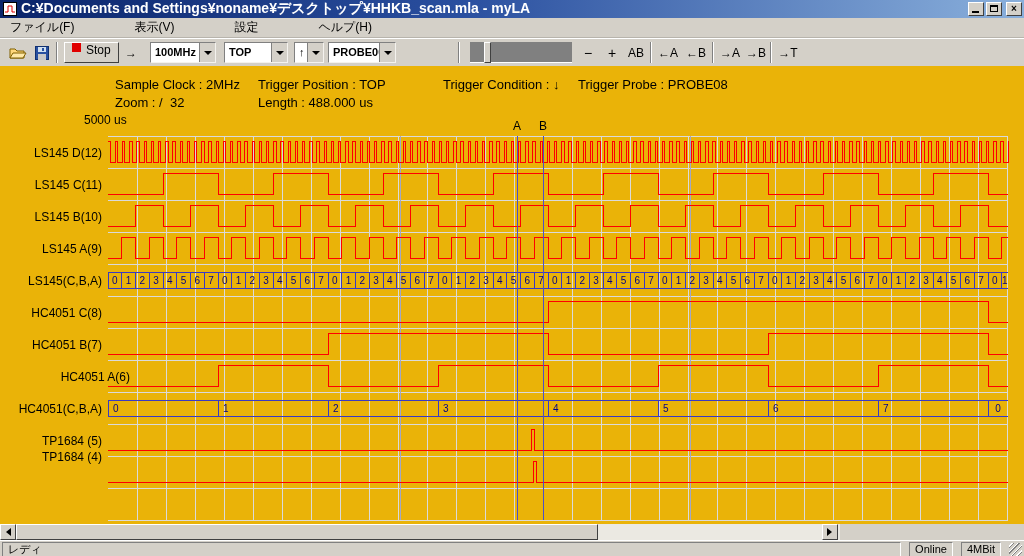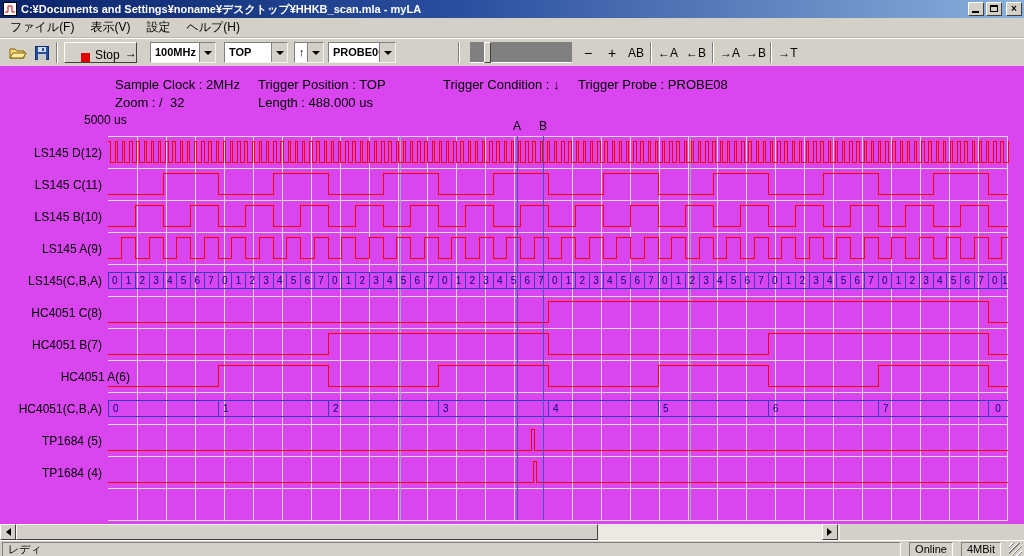--- a/index.html
+++ b/index.html
@@ -4,60 +4,60 @@
 <style>
   html,body{margin:0;padding:0;}
   .win{position:relative;width:1024px;height:556px;background:#d4d0c8;
        font-family:"Liberation Sans",sans-serif;overflow:hidden;}
 
   
   .titlebar{position:absolute;top:0;left:0;right:0;height:18px;
     background:linear-gradient(to right,#0a246a,#2a4f9f 45%,#8ab0dc);
     display:flex;align-items:center;padding:0 2px;}
   .app-icon{width:16px;height:16px;display:flex;align-items:center;justify-content:center;}
-  .title-text{color:#fff;font-size:11px;font-weight:bold;margin-left:3px;flex:1;
+  .title-text{color:#fff;font-size:14px;font-weight:bold;margin-left:3px;flex:1;
     white-space:nowrap;overflow:hidden;}
   .tb-btn{width:16px;height:14px;background:#d4d0c8;border:1px solid;
     border-color:#fff #404040 #404040 #fff;margin-left:2px;position:relative;
     font-size:10px;line-height:12px;text-align:center;box-sizing:border-box;}
   .tb-btn.close{margin-left:4px;font-weight:bold;}
   .glyph-min{position:absolute;left:3px;bottom:2px;width:7px;height:2px;background:#000;}
   .glyph-max{position:absolute;left:3px;top:2px;width:8px;height:7px;
     border:1px solid #000;border-top-width:2px;box-sizing:border-box;}
 
   
   .menubar{position:absolute;top:18px;left:0;right:0;height:19px;background:#d4d0c8;
     display:flex;align-items:center;font-size:12px;padding-left:2px;
-    border-bottom:1px solid #b8b4ac;}
+    border-bottom:1px solid #b8b4ac;gap:44px;}
   .menu-item{padding:2px 8px;white-space:nowrap;}
 
   
   .toolbar{position:absolute;top:38px;left:0;right:0;height:27px;background:#d4d0c8;
     border-top:1px solid #fff;border-bottom:1px solid #808080;}
   .toolbar .abs{position:absolute;top:3px;height:21px;box-sizing:border-box;}
   .icon-btn{display:flex;align-items:center;justify-content:center;width:24px;}
   .sep{width:2px;height:19px;border-left:1px solid #808080;border-right:1px solid #fff;}
-  .stop-btn{display:flex;align-items:flex-end;gap:5px;padding:0 16px;background:#d4d0c8;
+  .stop-btn{display:flex;align-items:flex-start;gap:5px;padding:0 7px;background:#d4d0c8;
     border:1px solid;border-color:#fff #404040 #404040 #fff;font-size:12px;}
   .stop-square{width:9px;height:9px;background:#e00000;}
   .flat-btn{display:flex;align-items:center;justify-content:center;font-size:12px;
     color:#000;white-space:nowrap;}
   .combo{background:#fff;border:1px solid;border-color:#808080 #f4f2ee #f4f2ee #808080;
     display:flex;align-items:stretch;font-size:11px;}
   .combo-text{flex:1;padding:3px 0 0 4px;white-space:nowrap;overflow:hidden;font-weight:bold;}
   .combo-arrow{width:15px;background:#d4d0c8;border-left:1px solid #808080;
     display:flex;align-items:center;justify-content:center;}
   .combo-arrow i{width:0;height:0;border:4px solid transparent;border-top-color:#000;
     margin-top:4px;}
   .slider-track{top:12px;height:2px;background:#808080;border-bottom:1px solid #fff;}
   .slider-handle{top:5px;width:7px;height:14px;background:#d4d0c8;border:1px solid;
     border-color:#fff #404040 #404040 #fff;}
 
   
-  .client{position:absolute;top:66px;left:0;width:1024px;height:458px;background:#d946ef;}
+  .client{position:absolute;top:66px;left:0;width:1024px;height:458px;background:#eab308;}
   .info{position:absolute;font-size:13px;color:#000;white-space:pre;}
   .i1{left:115px;top:11px;} .i2{left:258px;top:11px;} .i3{left:443px;top:11px;}
   .i4{left:578px;top:11px;} .i5{left:115px;top:29px;} .i6{left:258px;top:29px;}
   .scale-label{position:absolute;left:84px;top:47px;font-size:12px;color:#000;}
   #channel-labels{position:absolute;top:0;left:0;right:0;bottom:0;pointer-events:none;}
   .ch-label{position:absolute;left:0;width:102px;text-align:right;font-size:12px;color:#000;
     white-space:nowrap;}
   #wave-svg{position:absolute;top:0;left:0;pointer-events:none;}
 
   
@@ -204,21 +204,21 @@
         <div class="ch-label" style="top: 80px;">LS145 D(12)</div>
         <div class="ch-label" style="top: 112px;">LS145 C(11)</div>
         <div class="ch-label" style="top: 144px;">LS145 B(10)</div>
         <div class="ch-label" style="top: 176px;">LS145 A(9)</div>
         <div class="ch-label" style="top: 208px;">LS145(C,B,A)</div>
         <div class="ch-label" style="top: 240px;">HC4051 C(8)</div>
         <div class="ch-label" style="top: 272px;">HC4051 B(7)</div>
         <div class="ch-label" style="top: 304px; margin-left: 28px;">HC4051 A(6)</div>
         <div class="ch-label" style="top: 336px;">HC4051(C,B,A)</div>
         <div class="ch-label" style="top: 368px;">TP1684 (5)</div>
-        <div class="ch-label" style="top: 400px;">TP1684 (4)</div>
+        <div class="ch-label" style="top: 384px;">TP1684 (4)</div>
       </div>
     <svg id="wave-svg" width="1024" height="458" shape-rendering="crispEdges">
         <g>
           <line x1="108" y1="70" x2="1008" y2="70" stroke="#dadada"></line>
           <line x1="108" y1="102" x2="1008" y2="102" stroke="#dadada"></line>
           <line x1="108" y1="134" x2="1008" y2="134" stroke="#dadada"></line>
           <line x1="108" y1="166" x2="1008" y2="166" stroke="#dadada"></line>
           <line x1="108" y1="198" x2="1008" y2="198" stroke="#dadada"></line>
           <line x1="108" y1="230" x2="1008" y2="230" stroke="#dadada"></line>
           <line x1="108" y1="262" x2="1008" y2="262" stroke="#dadada"></line>

